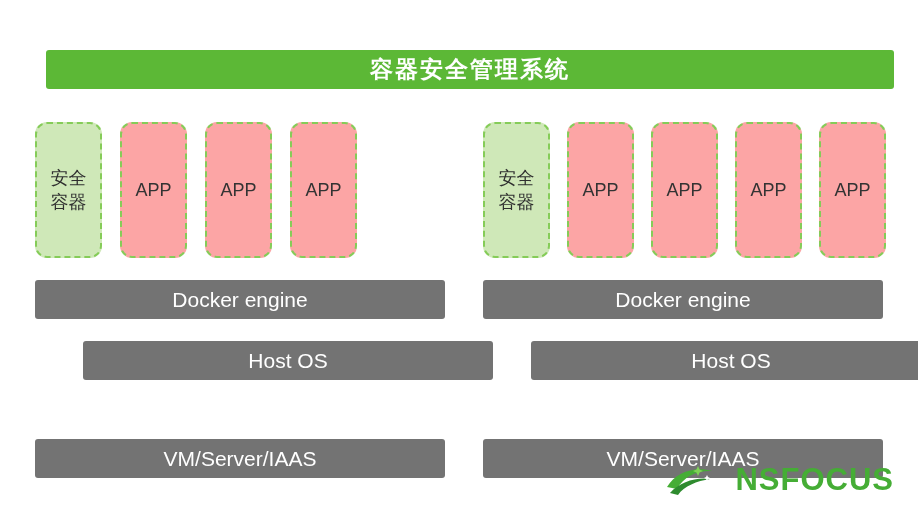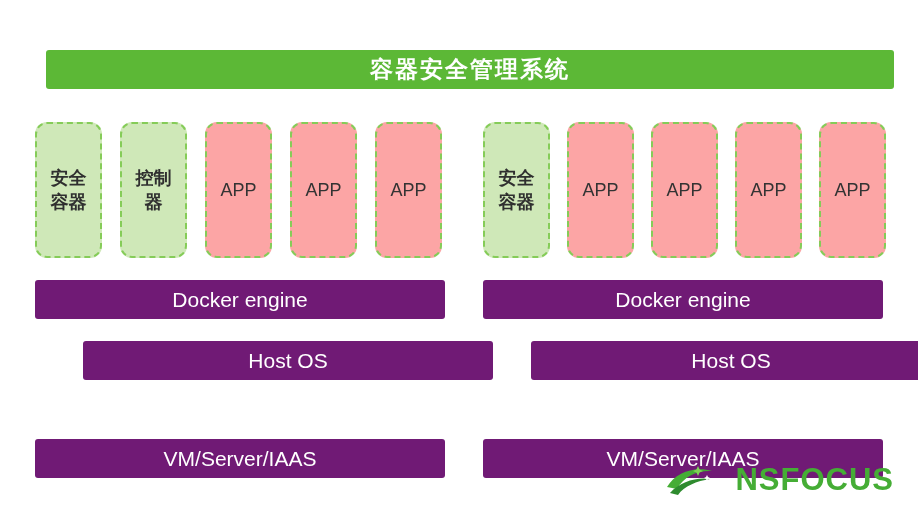--- a/index.html
+++ b/index.html
@@ -44,34 +44,34 @@
     background: #fca5a5;
     color: #333333;
     font-size: 18px;
     display: flex;
     align-items: center;
     justify-content: center;
     text-align: center;
   }
   .cell.filled {
     background: #cfe8b8;
-    font-weight: bold;
+    font-weight: normal;
     color: #2f2f2f;
   }
   .cell .txt {
     display: inline-block;
     width: 44px;
     line-height: 1.35;
     word-break: break-all;
   }
 
   .bar {
     position: absolute;
     height: 39px;
-    background: #701a75;
+    background: #737373;
     border-radius: 3px;
     color: #ffffff;
     font-size: 21px;
     display: flex;
     align-items: center;
     justify-content: center;
   }
   .bar.left  { left: 35px;  width: 410px; }
   .bar.right { left: 483px; width: 400px; }
   .bar.r1 { top: 280px; }
@@ -99,23 +99,20 @@
 
 <div class="canvas">
 
   <div class="banner">
     <span>容器安全管理系统</span>
   </div>
 
   <div class="box-row row-left">
     <div class="cell filled">
       <span class="txt">安全容器</span>
-    </div>
-    <div class="cell filled">
-      <span class="txt">控制器</span>
     </div>
     <div class="cell">
       <span class="txt">APP</span>
     </div>
     <div class="cell">
       <span class="txt">APP</span>
     </div>
     <div class="cell">
       <span class="txt">APP</span>
     </div>

